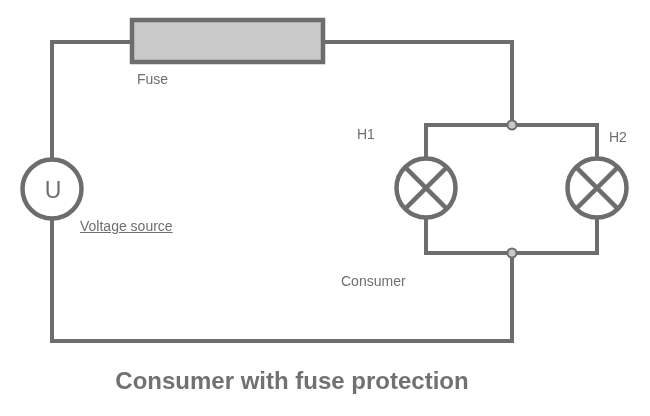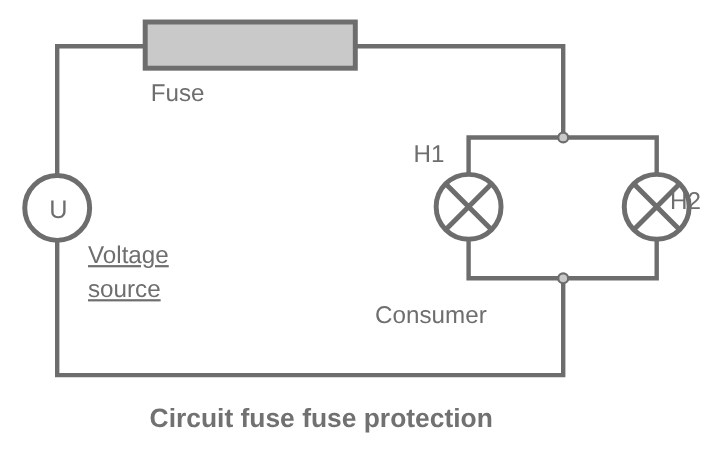--- a/index.html
+++ b/index.html
@@ -16,35 +16,35 @@
     overflow: hidden;
   }
   .stage svg {
     position: absolute;
     left: 0;
     top: 0;
   }
   .lbl {
     position: absolute;
     color: #6e6e6e;
-    font-size: 22px;
+    font-size: 14px;
     line-height: 1.4;
     white-space: nowrap;
   }
   .lbl-u {
     left: 39px;
     top: 174px;
     width: 28px;
     text-align: center;
     font-size: 23px;
   }
   .lbl-fuse      { left: 137px; top: 70px; }
   .lbl-voltage   { left: 80px;  top: 217px; width: 95px; white-space: normal; text-decoration: underline; }
-  .lbl-h1        { left: 376px; top: 125px; text-align: center; }
-  .lbl-h2        { left: 609px; top: 128px; margin-top: 40px; }
+  .lbl-h1        { left: 357px; top: 125px; text-align: center; }
+  .lbl-h2        { left: 609px; top: 128px; }
   .lbl-consumer  { left: 341px; top: 272px; }
   .title {
     position: absolute;
     left: 0;
     top: 367px;
     width: 584px;
     text-align: center;
     font-size: 24px;
     font-weight: 700;
     color: #717171;
@@ -86,15 +86,15 @@
   <div class="lbl lbl-fuse">Fuse</div>
 
   <div class="lbl lbl-voltage">Voltage source</div>
 
   <div class="lbl lbl-h1">H1</div>
 
   <div class="lbl lbl-h2">H2</div>
 
   <div class="lbl lbl-consumer">Consumer</div>
 
-  <div class="title">Circuit fuse fuse protection</div>
+  <div class="title">Consumer with fuse protection</div>
 
 </div>
 
 </body></html>

